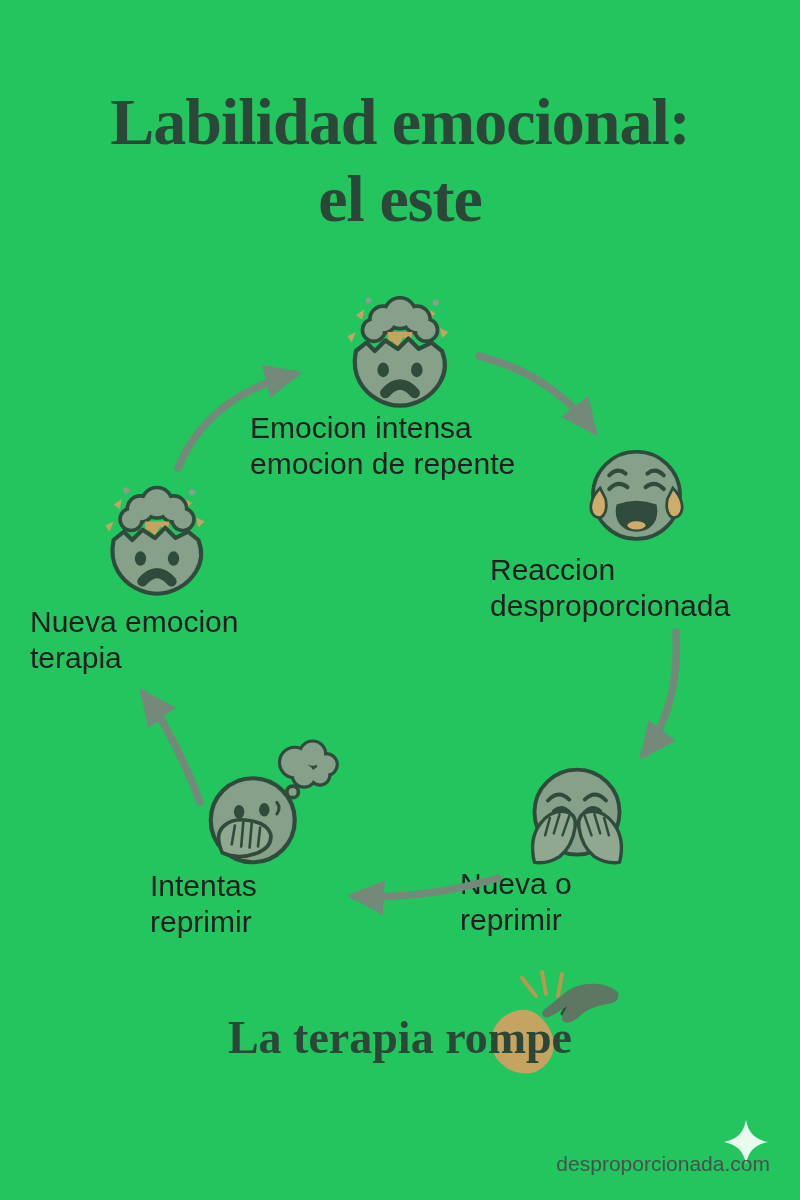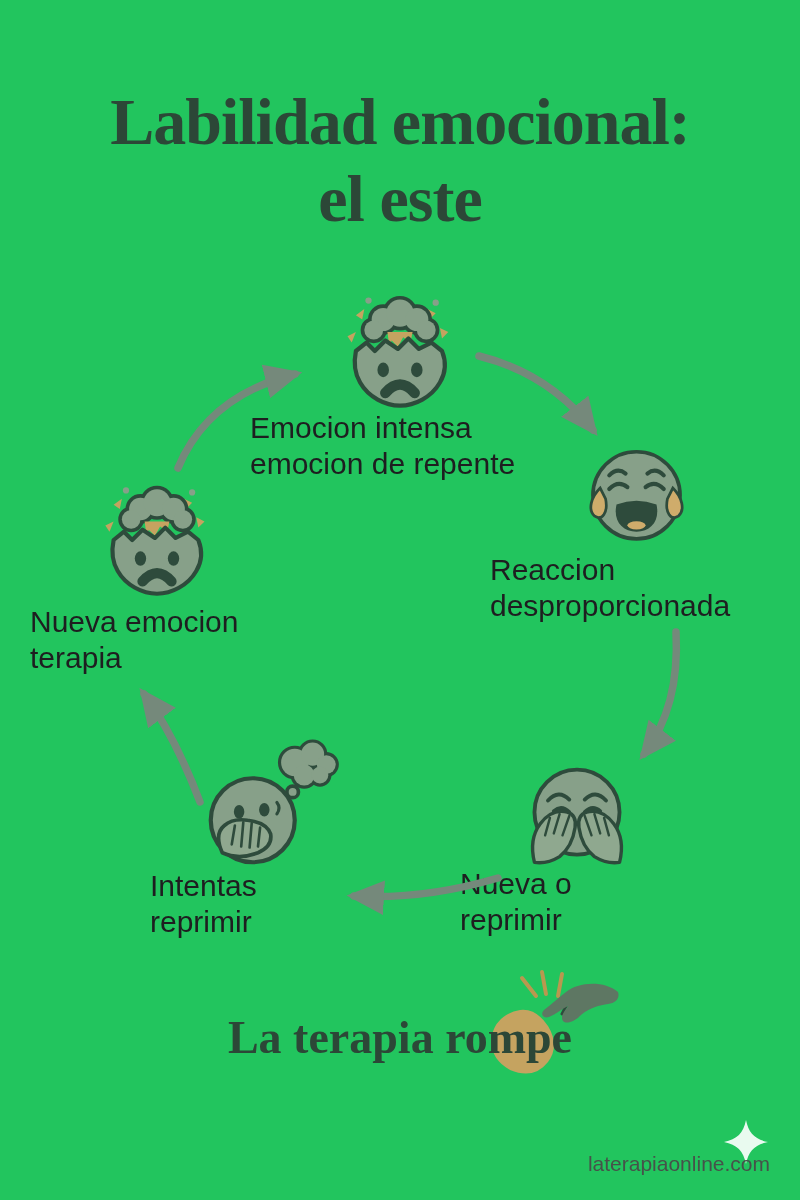--- a/index.html
+++ b/index.html
@@ -253,15 +253,15 @@
   </div>
   <div class="abs conclusion">
     <div>La terapia rompe</div>
   </div>
 
   <div class="abs icon-wrap" style="left:722px;top:1118px">
     <svg width="48" height="48" viewBox="0 0 48 48">
       <path d="M24,2 C26.5,15 33,21.5 46,24 C33,26.5 26.5,33 24,46 C21.5,33 15,26.5 2,24 C15,21.5 21.5,15 24,2 Z" fill="#FFFFFF" opacity="0.9"></path>
     </svg>
   </div>
-  <div class="abs footer">laterapiaonline.com</div>
+  <div class="abs footer">desproporcionada.com</div>
 
 </div>
 
 </body></html>

